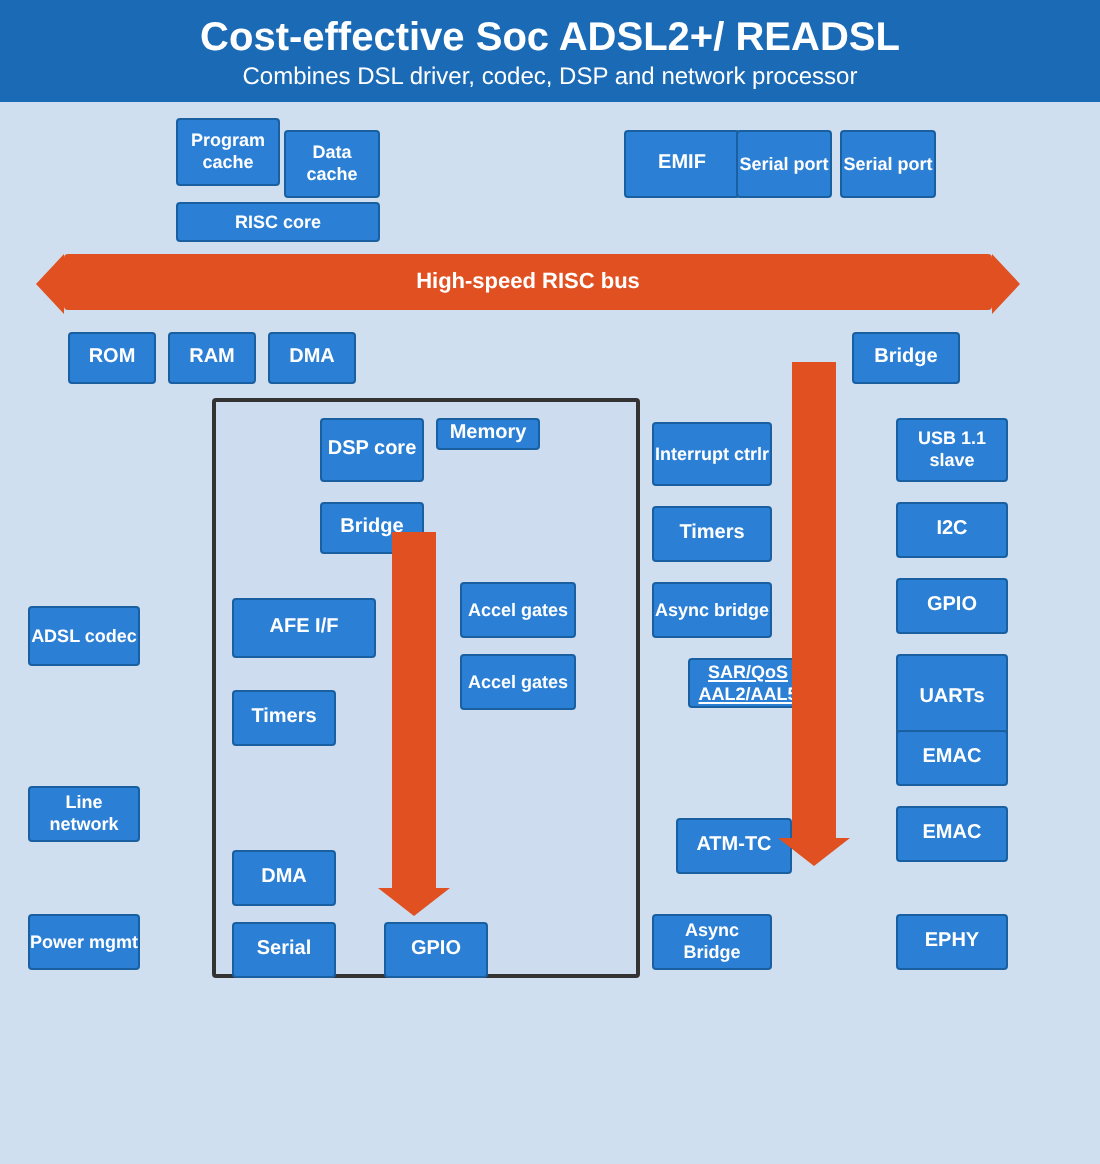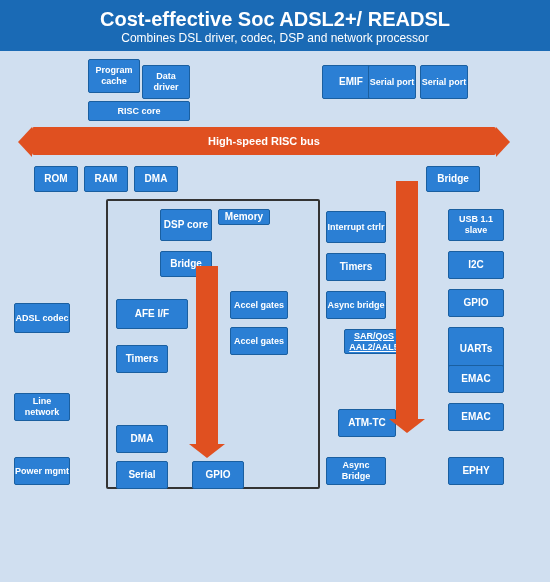--- a/index.html
+++ b/index.html
@@ -121,24 +121,24 @@
 <div class="page-wrapper">
 
   <div class="header">
     <div class="header-title">Cost-effective Soc ADSL2+/ READSL</div>
     <div class="header-subtitle">Combines DSL driver, codec, DSP and network processor</div>
   </div>
 
   <div class="main-content">
 
     <div class="blue-box" style="left:88px; top:8px; width:52px; height:34px; font-size:9px;">Program cache</div>
-    <div class="blue-box" style="left:142px; top:14px; width:48px; height:34px; font-size:9px;">Data driver</div>
+    <div class="blue-box" style="left:142px; top:14px; width:48px; height:34px; font-size:9px;">Data cache</div>
     <div class="blue-box" style="left:88px; top:50px; width:102px; height:20px; font-size:9px;">RISC core</div>
 
-    <div class="blue-box" style="left:322px; top:14px; width:58px; height:34px;">EMIF</div>
+    <div class="blue-box" style="left:312px; top:14px; width:58px; height:34px;">EMIF</div>
     <div class="blue-box" style="left:368px; top:14px; width:48px; height:34px; font-size:9px;">Serial port</div>
     <div class="blue-box" style="left:420px; top:14px; width:48px; height:34px; font-size:9px;">Serial port</div>
 
     <div class="risc-bus" style="left:32px; top:76px; width:464px; height:28px; font-size:11px;">High-speed RISC bus</div>
 
     <div class="blue-box" style="left:34px; top:115px; width:44px; height:26px;">ROM</div>
     <div class="blue-box" style="left:84px; top:115px; width:44px; height:26px;">RAM</div>
     <div class="blue-box" style="left:134px; top:115px; width:44px; height:26px;">DMA</div>
 
     <div class="blue-box" style="left:426px; top:115px; width:54px; height:26px;">Bridge</div>

